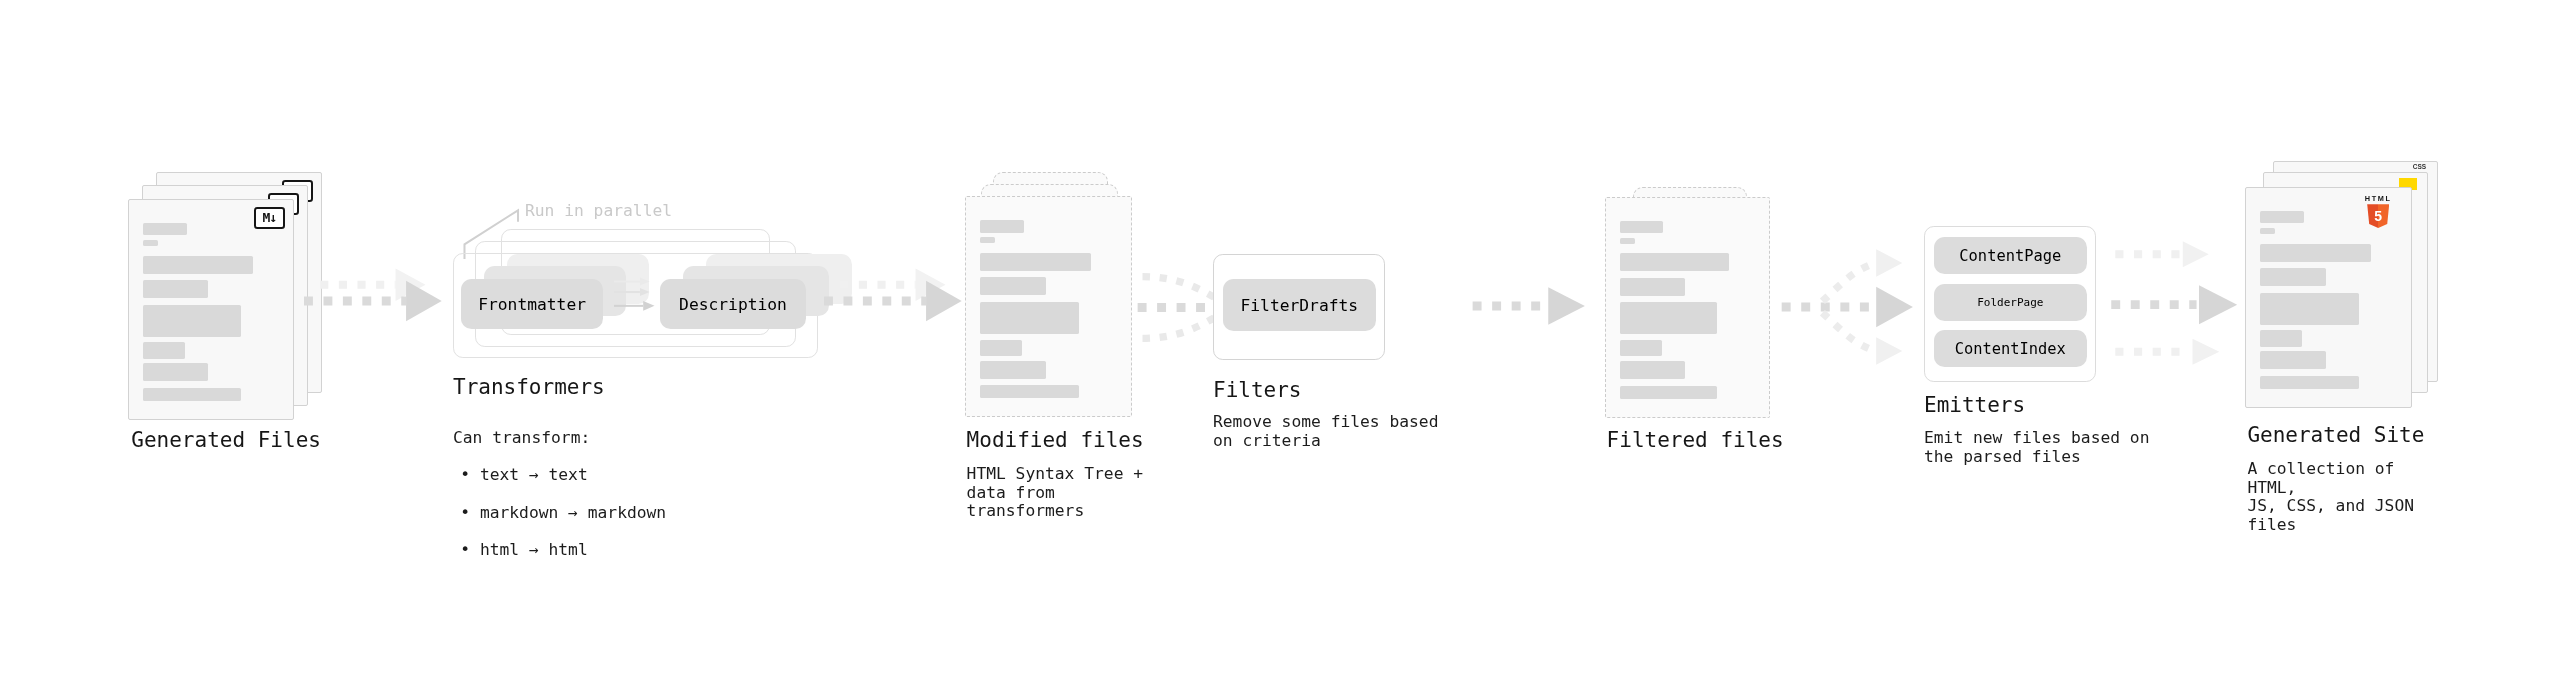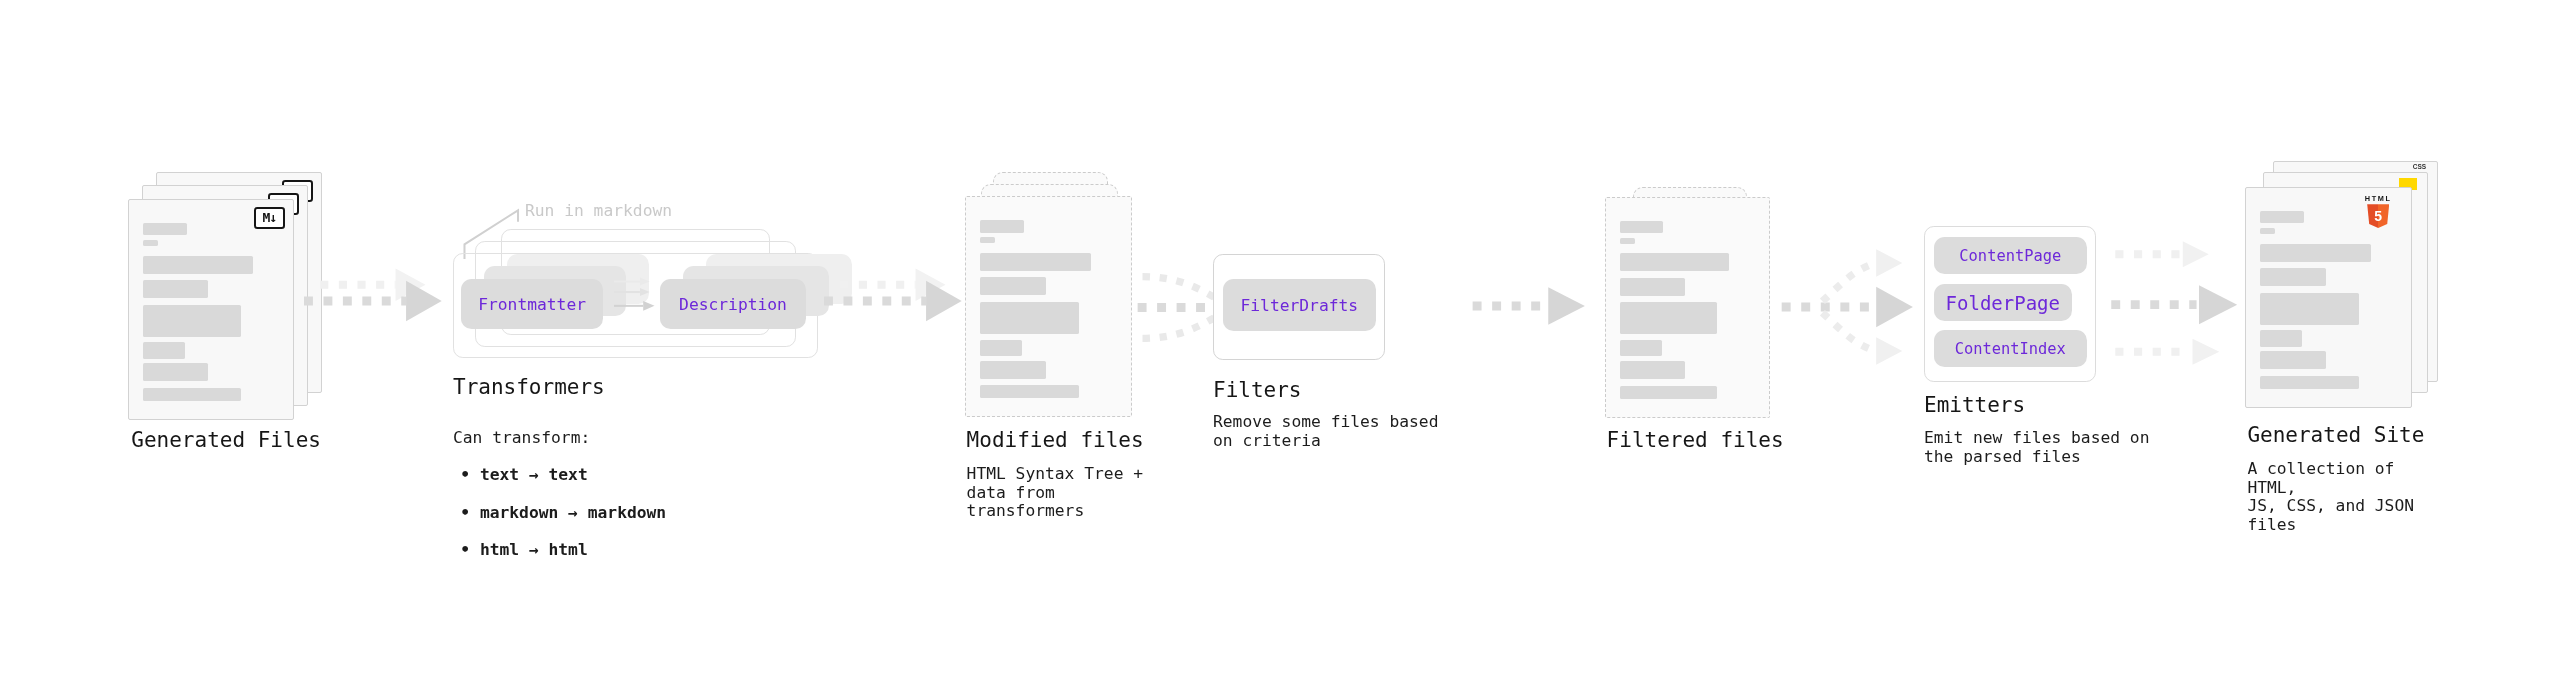--- a/index.html
+++ b/index.html
@@ -36,31 +36,31 @@
                   clip-path:polygon(0 0,100% 0,91% 84%,50% 100%,9% 84%);
                   display:flex; align-items:center; justify-content:center;
                   color:#fff; font-family:"Liberation Sans",sans-serif;
                   font-weight:bold; font-size:14px; }
 
   
   .outline { position:absolute; border:1.6px solid #e1e1e1; border-radius:9.8px; background:transparent; }
   .panel   { position:absolute; border:1.6px solid #d4d4d4; border-radius:9.8px; background:#ffffff; }
   .gray-box { position:absolute; background:#dcdcdc; border-radius:10.6px;
               display:flex; align-items:center; justify-content:center;
-              font-size:16.3px; color:#6d28d9; white-space:nowrap; }
+              font-size:16.3px; color:#000000; white-space:nowrap; }
   .gray-box.l1 { background:#e5e5e5; }
   .gray-box.l2 { background:#efefef; }
 
   
   .node-title { position:absolute; font-size:21px; font-weight:500; color:#161616;
                 white-space:nowrap; }
   .node-desc  { position:absolute; font-size:16.3px; line-height:18.7px; color:#1c1c1c;
                 white-space:pre-line; }
   .desc-line  { white-space:pre; }
-  .desc-item  { white-space:pre; padding-left:7.3px;font-weight:bold; }
+  .desc-item  { white-space:pre; padding-left:7.3px; }
   .annotation { position:absolute; font-size:16.3px; color:#c9c9c9; white-space:nowrap; }
 
   svg { position:absolute; overflow:visible; }
 </style>
 </head>
 <body>
 
 <div id="canvas">
 
   <div class="group" style="left:128px; top:172px; width:203px; height:284px">
@@ -90,21 +90,21 @@
     <line x1="22" y1="22" x2="115" y2="22" stroke="#f0f0f0" stroke-width="10" stroke-dasharray="10 13"></line>
     <polygon points="115,2 115,42 152,22" fill="#f2f2f2"></polygon>
     <line x1="2" y1="42" x2="128" y2="42" stroke="#dadada" stroke-width="11" stroke-dasharray="11 13"></line>
     <polygon points="128,17 128,67 172,42" fill="#d6d6d6"></polygon>
   </svg>
 
   <div class="group" style="left:453px; top:199px; width:374px; height:293px">
     <svg style="left:4.9px; top:3.3px" width="73" height="62" viewBox="0 0 90 76">
       <path d="M8,70 L8,52 L74,10 L74,24" fill="none" stroke="#d0d0d0" stroke-width="2.5"></path>
     </svg>
-    <div class="annotation" style="left:72px; top:1.6px">Run in markdown</div>
+    <div class="annotation" style="left:72px; top:1.6px">Run in parallel</div>
 
     <div class="outline" style="left:48px; top:30px; width:269px; height:106px"></div>
     <div class="outline" style="left:22px; top:42px; width:321px; height:106px"></div>
     <div class="outline" style="left:0; top:54px; width:365px; height:105px"></div>
 
     <div class="gray-box l2" style="left:54px; top:55px; width:142px; height:50px"></div>
     <div class="gray-box l1" style="left:31px; top:67px; width:142px; height:50px"></div>
     <div class="gray-box" style="left:8.1px; top:80px; width:142px; height:50px">Frontmatter</div>
 
     <svg style="left:161px; top:75px" width="47" height="41" viewBox="0 0 58 50">
@@ -198,21 +198,21 @@
     <path d="M52,74 C78,50 88,38 114,28" fill="none" stroke="#ececec" stroke-width="9" stroke-dasharray="9 12"></path>
     <path d="M52,88 C78,112 88,124 114,134" fill="none" stroke="#ececec" stroke-width="9" stroke-dasharray="9 12"></path>
     <polygon points="118,10 118,44 150,27" fill="#f0f0f0"></polygon>
     <polygon points="118,56 118,106 163,81" fill="#d6d6d6"></polygon>
     <polygon points="118,118 118,152 150,135" fill="#f0f0f0"></polygon>
   </svg>
 
   <div class="group" style="left:1924px; top:226px; width:244px; height:268px">
     <div class="panel" style="left:0; top:0; width:172px; height:156px; border-color:#dcdcdc"></div>
     <div class="gray-box" style="left:9.8px; top:11.4px; width:153px; height:37px; font-size:15.4px">ContentPage</div>
-    <div class="gray-box" style="left:9.8px; top:58px; width:138px; height:37px; font-size:19px">FolderPage</div>
+    <div class="gray-box" style="left:9.8px; top:58px; width:153px; height:37px; font-size:11px">FolderPage</div>
     <div class="gray-box" style="left:9.8px; top:104px; width:153px; height:37px; font-size:15.4px">ContentIndex</div>
     <div class="node-title" style="left:0; top:167px">Emitters</div>
     <div class="node-desc" style="left:0; top:203px">Emit new files based on
 the parsed files</div>
   </div>
 
   <svg style="left:2111px; top:238px" width="137" height="130" viewBox="0 0 168 160">
     <line x1="5" y1="20" x2="85" y2="20" stroke="#f0f0f0" stroke-width="10" stroke-dasharray="10 13"></line>
     <polygon points="88,4 88,36 120,20" fill="#f1f1f1"></polygon>
     <line x1="0" y1="82" x2="105" y2="82" stroke="#dadada" stroke-width="11" stroke-dasharray="11 13"></line>

